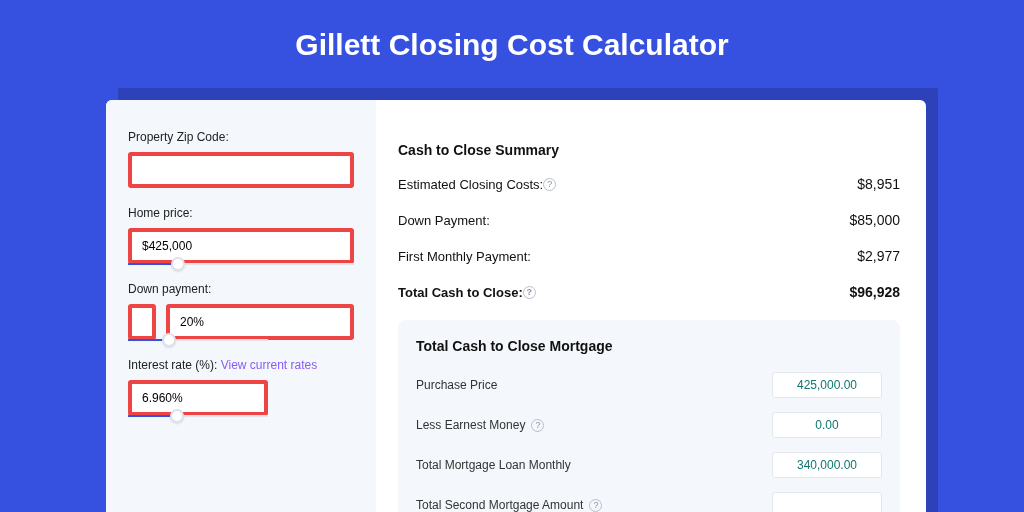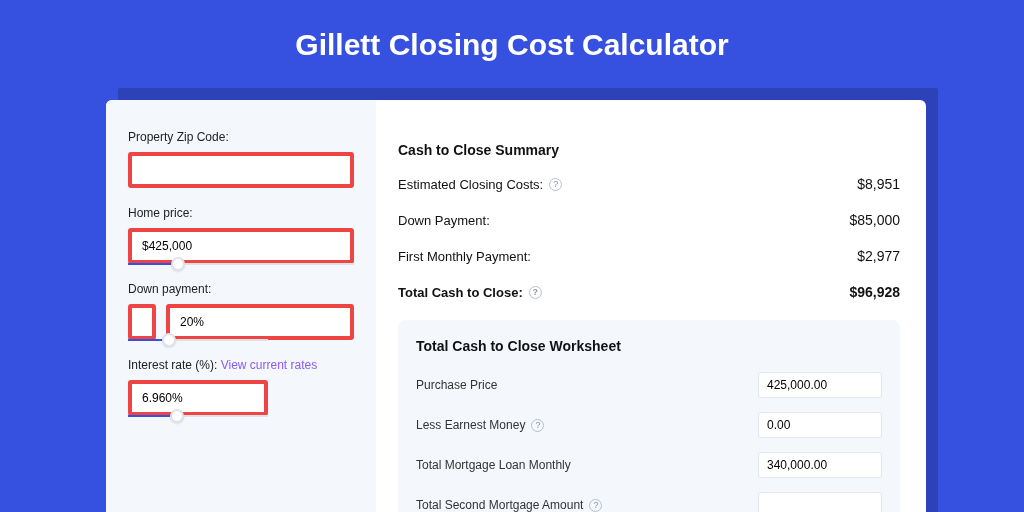--- a/index.html
+++ b/index.html
@@ -80,40 +80,40 @@
     border-radius: 50%;
     margin-left: -7px;
     box-shadow: 0 1px 2px rgba(0,0,0,.1);
   }
   .row-split { display: flex; gap: 10px; }
   .row-split .text-input:first-child { flex: 2; }
   .row-split .text-input:last-child { flex: 1; }
   .link { color: #8b5cf6; cursor: pointer; }
   .summary-title { font-weight: 700; font-size: 14px; margin-bottom: 18px; margin-top: 22px; }
   .sum-row { display: flex; justify-content: space-between; align-items: center; margin-bottom: 20px; font-size: 13px; }
-  .sum-row .lbl { display: flex; align-items: center; gap: 6px; }
+  .sum-row .lbl { display: flex; align-items: center; }
   .sum-row .val { font-size: 14px; }
   .sum-total .lbl, .sum-total .val { font-weight: 700; }
   .help-icon {
     width: 13px; height: 13px; border: 1px solid #b8bfcc; border-radius: 50%;
     display: inline-flex; align-items: center; justify-content: center;
     font-size: 9px; color: #8a92a5; line-height: 1;
   }
   .worksheet {
     background: #f4f7fc;
     border-radius: 8px;
     margin-top: 4px;
     padding: 18px 18px 4px 18px;
   }
   .ws-title { font-weight: 700; font-size: 14px; margin-bottom: 18px; }
   .ws-row { display: flex; justify-content: space-between; align-items: center; margin-bottom: 14px; font-size: 12px; color: #333; }
   .ws-row .lbl { display: flex; align-items: center; gap: 6px; }
   .ws-input {
-    width: 124px; height: 26px; border: 1px solid #e4e7ee; border-radius: 3px;
-    background: #fff; text-align: left; font-size: 12px; padding: 0 8px; color: #000000;
+    width: 110px; height: 26px; border: 1px solid #e4e7ee; border-radius: 3px;
+    background: #fff; text-align: center; font-size: 12px; padding: 0 8px; color: #0f766e;
   }
 </style>
 </head>
 <body>
 
 <h1 class="page-title">Gillett Closing Cost Calculator</h1>
 
 <div class="shadow-card"></div>
 
 <div class="card">
@@ -185,21 +185,21 @@
     </div>
     <div class="sum-row sum-total">
       <span class="lbl">
         <span>Total Cash to Close:</span>
         <span class="help-icon">?</span>
       </span>
       <span class="val">$96,928</span>
     </div>
 
     <div class="worksheet">
-      <div class="ws-title">Total Cash to Close Worksheet</div>
+      <div class="ws-title">Total Cash to Close Mortgage</div>
 
       <div class="ws-row">
         <span class="lbl">
             <span>Purchase Price</span>
           </span>
         <input class="ws-input" value="425,000.00" style="">
       </div>
       <div class="ws-row">
         <span class="lbl">
           <span>Less Earnest Money</span>

